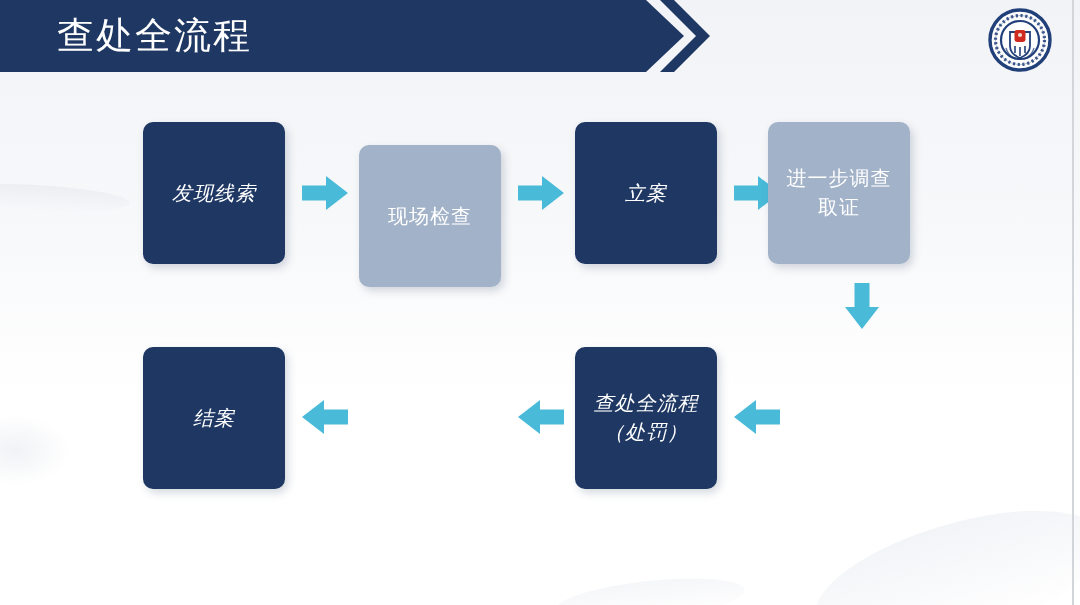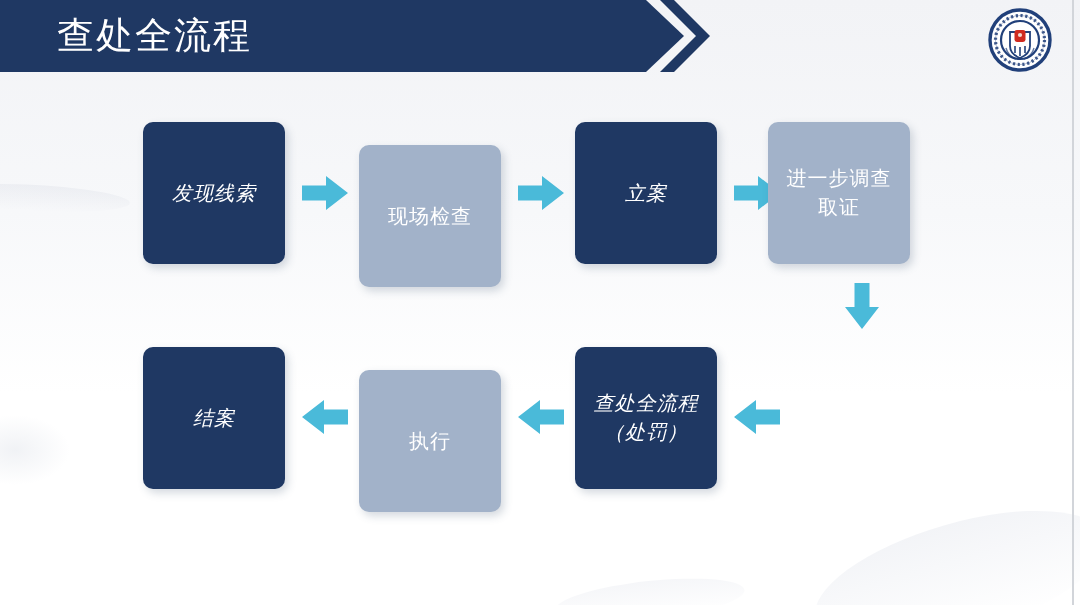--- a/index.html
+++ b/index.html
@@ -125,21 +125,20 @@
     <polygon points="46,9.5 22,9.5 22,0 0,17 22,34 22,24.5 46,24.5" fill="#4abad9"></polygon>
   </svg>
 
   <div class="flow-box dark r2 c3">查处全流程
 （处罚）</div>
 
   <svg class="flow-arrow ar-y2 ar-x2" width="46" height="34" viewBox="0 0 46 34">
     <polygon points="46,9.5 22,9.5 22,0 0,17 22,34 22,24.5 46,24.5" fill="#4abad9"></polygon>
   </svg>
 
-  <div class="flow-box light r2 c2">执行</div>
 
   <svg class="flow-arrow ar-y2 ar-x1" width="46" height="34" viewBox="0 0 46 34">
     <polygon points="46,9.5 22,9.5 22,0 0,17 22,34 22,24.5 46,24.5" fill="#4abad9"></polygon>
   </svg>
 
   <div class="flow-box dark r2 c1">结案</div>
 
   <div class="edge-line"></div>
 
 </div>

